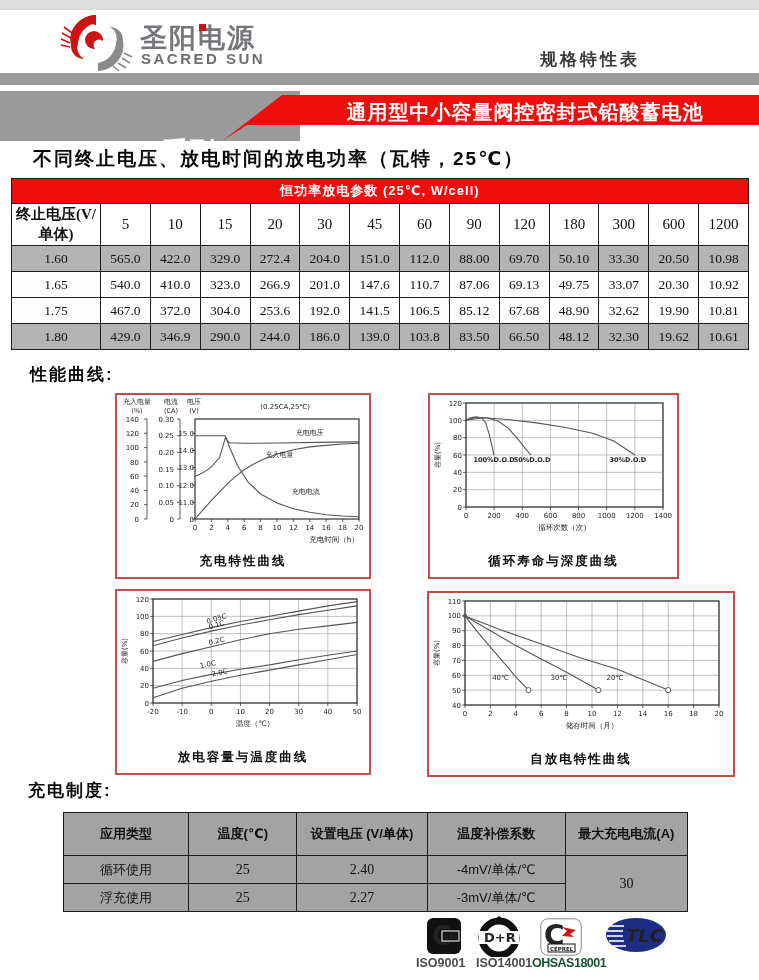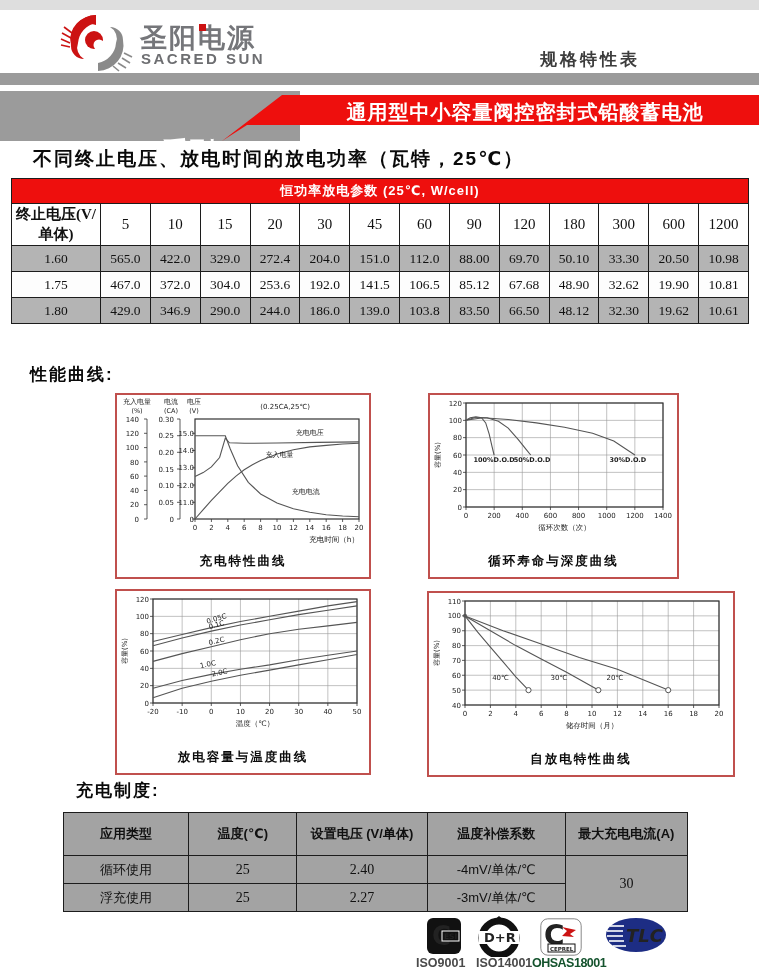--- a/index.html
+++ b/index.html
@@ -13,21 +13,21 @@
   .logo-dot{left:199px;top:24px;width:7px;height:7px;background:#cc1212;}
   .logo-en{left:141px;top:50px;font-size:15px;font-weight:700;color:#6d6e71;letter-spacing:2.5px;}
   .graybar{left:0;top:73px;width:759px;height:12px;background:#9b9b9b;}
   .band-svg{left:0;top:0;}
   .series-title{left:62px;top:98px;font-size:26px;font-weight:700;color:#fff;letter-spacing:1px;margin-top:36px;}
   .banner-title{left:300px;top:99px;width:450px;text-align:center;font-size:20px;font-weight:700;color:#fff;letter-spacing:1px;}
   
   .sec-title{font-weight:900;color:#0a0a0a;letter-spacing:2px;}
   .main-title{left:33px;top:146px;font-size:19px;}
   .curves-title{left:30px;top:363px;font-size:17px;}
-  .regime-title{left:28px;top:779px;font-size:17px;margin-left:48px;}
+  .regime-title{left:28px;top:779px;font-size:17px;}
   
   table{border-collapse:collapse;}
   .power-table{left:11px;top:178px;width:738px;table-layout:fixed;}
   .power-table td{border:1.5px solid #1c1c1c;text-align:center;vertical-align:middle;overflow:hidden;}
   .pt-band{background:#ee0f0d;color:#fff;height:22px;font-size:13px;font-weight:700;letter-spacing:1px;margin-left:16px;}
   .pt-col0{font-size:12px;font-weight:700;line-height:1.3;margin-left:36px;}
   .pt-h{height:38px;font-family:"Liberation Serif","DejaVu Serif",serif;font-size:15px;background:#fff;}
   .pt-d{height:23px;font-family:"Liberation Serif","DejaVu Serif",serif;font-size:13.5px;}
   .row-gray td{background:#b4b4b4;}
   .row-white td{background:#fdfdfd;}
@@ -131,20 +131,36 @@
           <td class="pt-d">272.4</td>
           <td class="pt-d">204.0</td>
           <td class="pt-d">151.0</td>
           <td class="pt-d">112.0</td>
           <td class="pt-d">88.00</td>
           <td class="pt-d">69.70</td>
           <td class="pt-d">50.10</td>
           <td class="pt-d">33.30</td>
           <td class="pt-d">20.50</td>
           <td class="pt-d">10.98</td>
+        </tr>
+        <tr class="row-white">
+          <td class="pt-d">1.65</td>
+          <td class="pt-d">540.0</td>
+          <td class="pt-d">410.0</td>
+          <td class="pt-d">323.0</td>
+          <td class="pt-d">266.9</td>
+          <td class="pt-d">201.0</td>
+          <td class="pt-d">147.6</td>
+          <td class="pt-d">110.7</td>
+          <td class="pt-d">87.06</td>
+          <td class="pt-d">69.13</td>
+          <td class="pt-d">49.75</td>
+          <td class="pt-d">33.07</td>
+          <td class="pt-d">20.30</td>
+          <td class="pt-d">10.92</td>
         </tr>
         <tr class="row-white">
           <td class="pt-d">1.75</td>
           <td class="pt-d">467.0</td>
           <td class="pt-d">372.0</td>
           <td class="pt-d">304.0</td>
           <td class="pt-d">253.6</td>
           <td class="pt-d">192.0</td>
           <td class="pt-d">141.5</td>
           <td class="pt-d">106.5</td>

